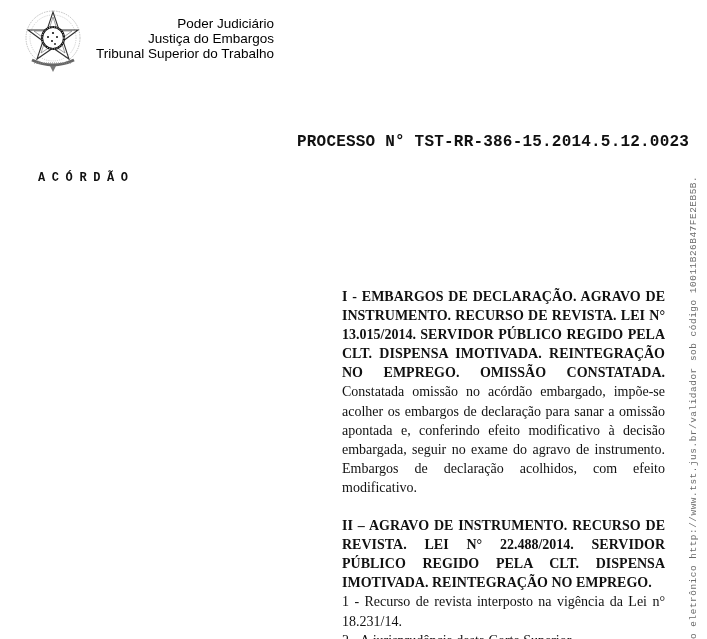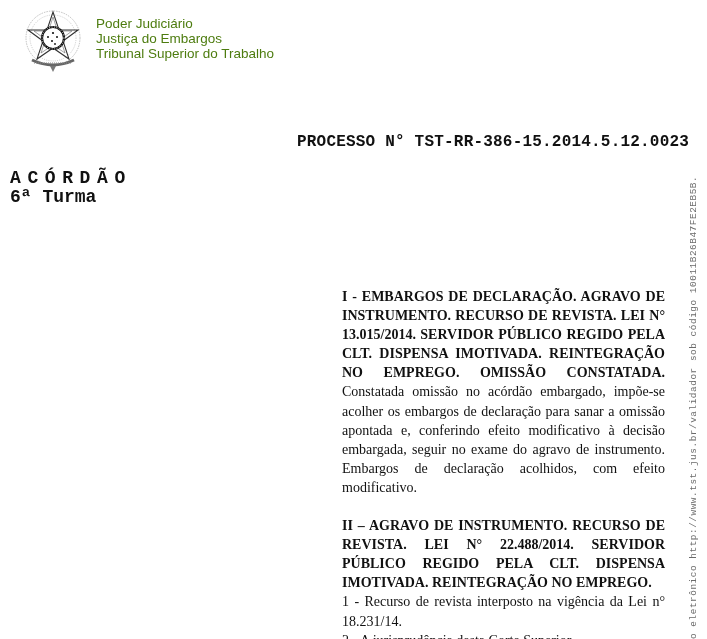--- a/index.html
+++ b/index.html
@@ -4,30 +4,31 @@
   <style>
     html, body { margin: 0; padding: 0; }
     body {
       width: 707px; height: 639px; overflow: hidden; position: relative;
       background: #ffffff; color: #111111;
     }
     .header { position: absolute; left: 22px; top: 8px; display: flex; align-items: center; }
     .emblem { width: 62px; height: 66px; }
     .header-text {
       margin-left: 12px; font-family: "Liberation Sans", sans-serif;
-      font-size: 13.5px; line-height: 15px; color: #4d7c0f;
+      font-size: 13.5px; line-height: 15px; color: #000000;
       margin-top: -6px;
+      text-align: right;
     }
     .header-text div { white-space: nowrap; }
     .mono { font-family: "Liberation Mono", "DejaVu Sans Mono", monospace; }
     .processo {
       position: absolute; left: 297px; top: 133px;
       font-size: 16px; font-weight: bold; white-space: nowrap; letter-spacing: 0.2px;
     }
-    .meta { position: absolute; left: 10px; top: 169px; font-size: 18px; font-weight: bold; line-height: 19px; }
+    .meta { position: absolute; left: 38px; top: 169px; font-size: 12px; font-weight: bold; line-height: 19px; }
     .meta .acordao { letter-spacing: 6.6px; }
     .ementa {
       position: absolute; left: 326px; top: 271px; width: 355px;
       font-size: 14px; line-height: 19.1px; text-align: justify; color: #111;
     }
     .ementa p { margin: 16px; font-family: Liberation Serif, serif; }
     .ementa p + p { margin-top: 19px; }
     .ementa b { font-weight: bold; }
     .side-note {
       position: absolute; left: 688px; top: 639px;
@@ -63,21 +64,20 @@
     <div>Poder Judiciário</div>
     <div>Justiça do Embargos</div>
     <div>Tribunal Superior do Trabalho</div>
   </div>
 </div>
 
 <div class="processo mono">PROCESSO N° TST-RR-386-15.2014.5.12.0023</div>
 
 <div class="meta mono">
   <div class="acordao">ACÓRDÃO</div>
-  <div>6ª Turma</div>
 </div>
 
 <div class="ementa mono">
   <p><b>I - EMBARGOS DE DECLARAÇÃO. AGRAVO DE INSTRUMENTO. RECURSO DE REVISTA. LEI N° 13.015/2014. SERVIDOR PÚBLICO REGIDO PELA CLT. DISPENSA IMOTIVADA. REINTEGRAÇÃO NO EMPREGO. OMISSÃO CONSTATADA.</b><span> Constatada omissão no acórdão embargado, impõe-se acolher os embargos de declaração para sanar a omissão apontada e, conferindo efeito modificativo à decisão embargada, seguir no exame do agravo de instrumento. Embargos de declaração acolhidos, com efeito modificativo.</span></p>
   <p><b>II – AGRAVO DE INSTRUMENTO. RECURSO DE REVISTA. LEI N° 22.488/2014. SERVIDOR PÚBLICO REGIDO PELA CLT. DISPENSA IMOTIVADA. REINTEGRAÇÃO NO EMPREGO.</b><br><span>1 - Recurso de revista interposto na vigência da Lei n° 18.231/14.</span><br><span>2 - A jurisprudência desta Corte Superior...</span></p>
 </div>
 
 <div class="side-note mono">o eletrônico http://www.tst.jus.br/validador sob código 10011B26B47FE2EB5B.</div>
 
 </body></html>

